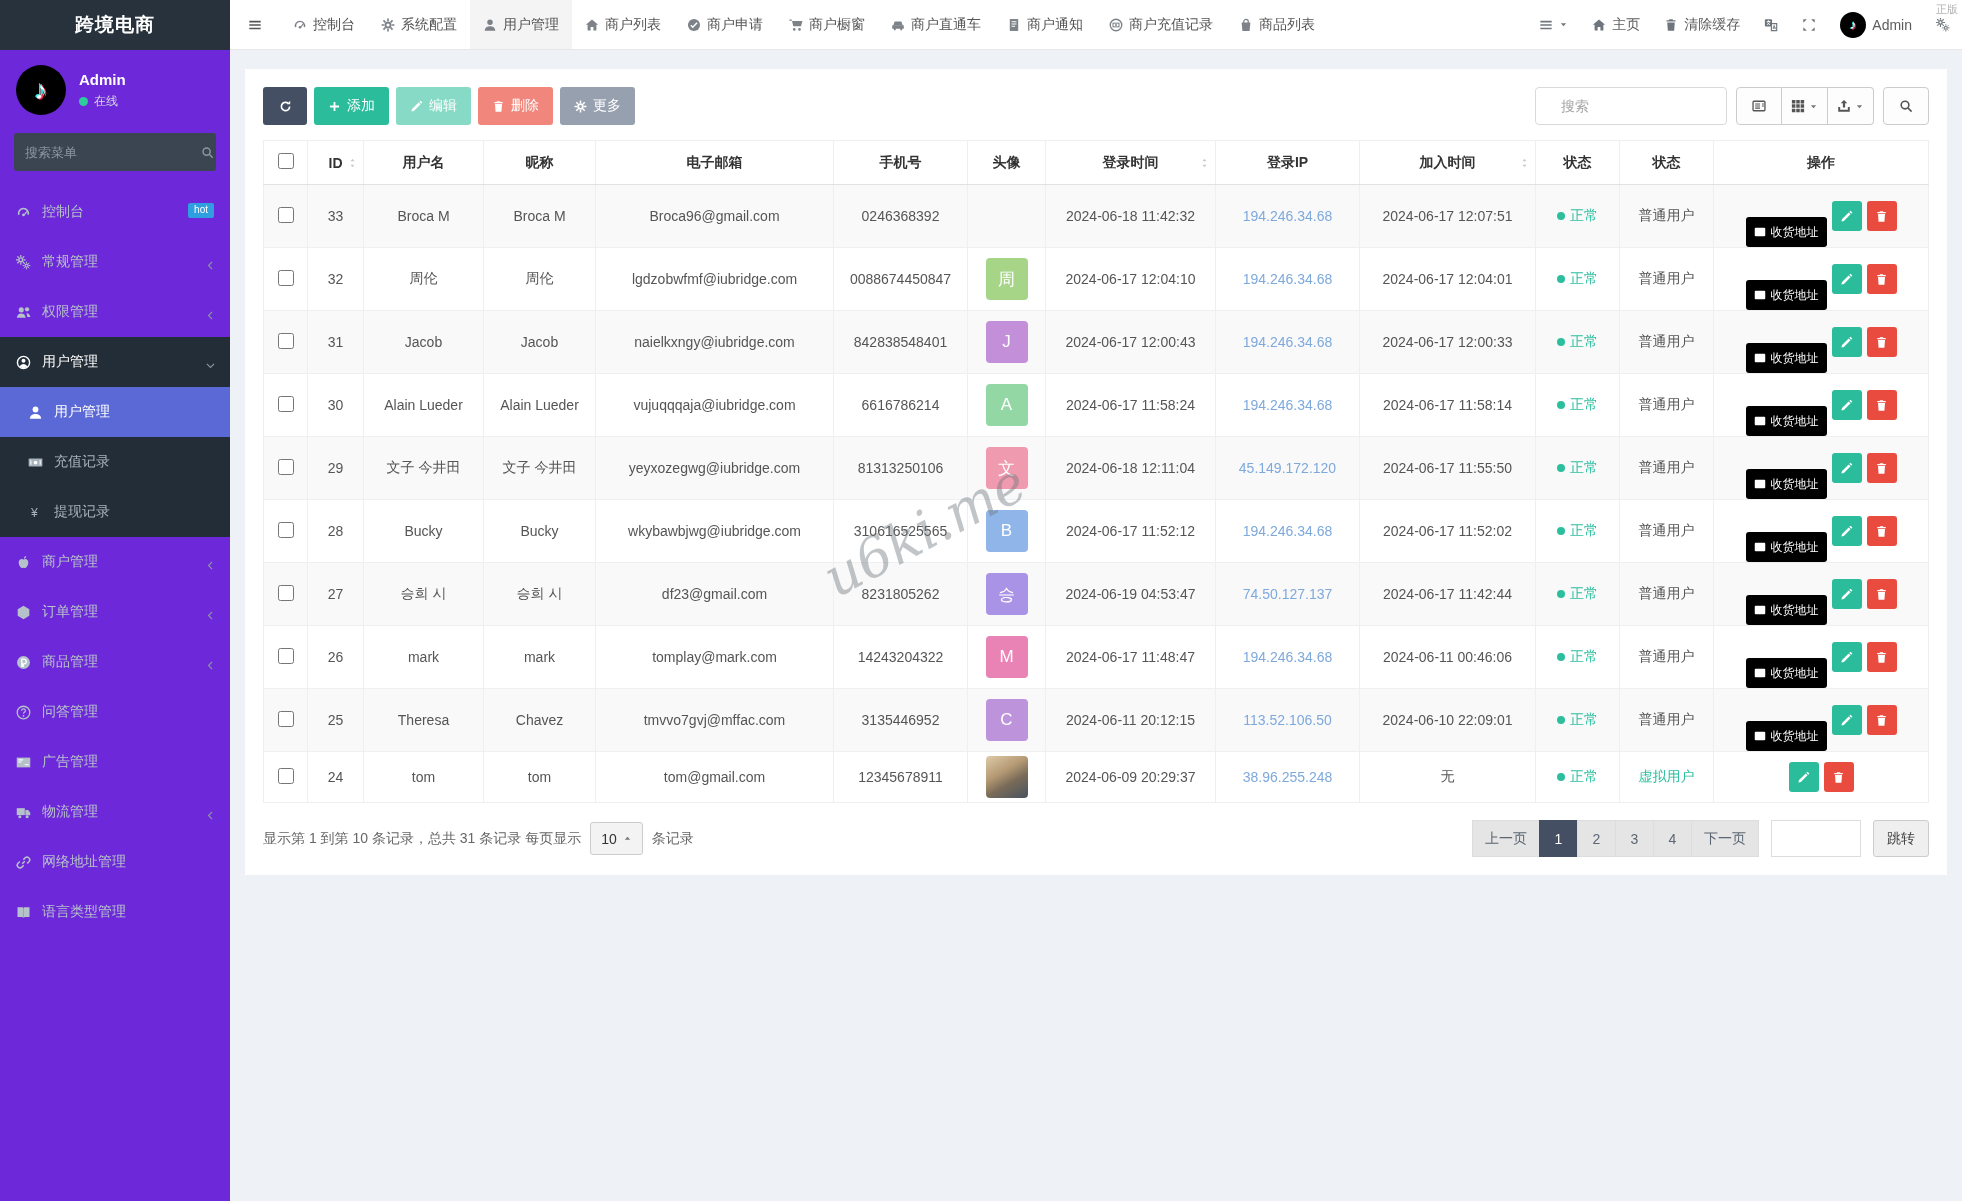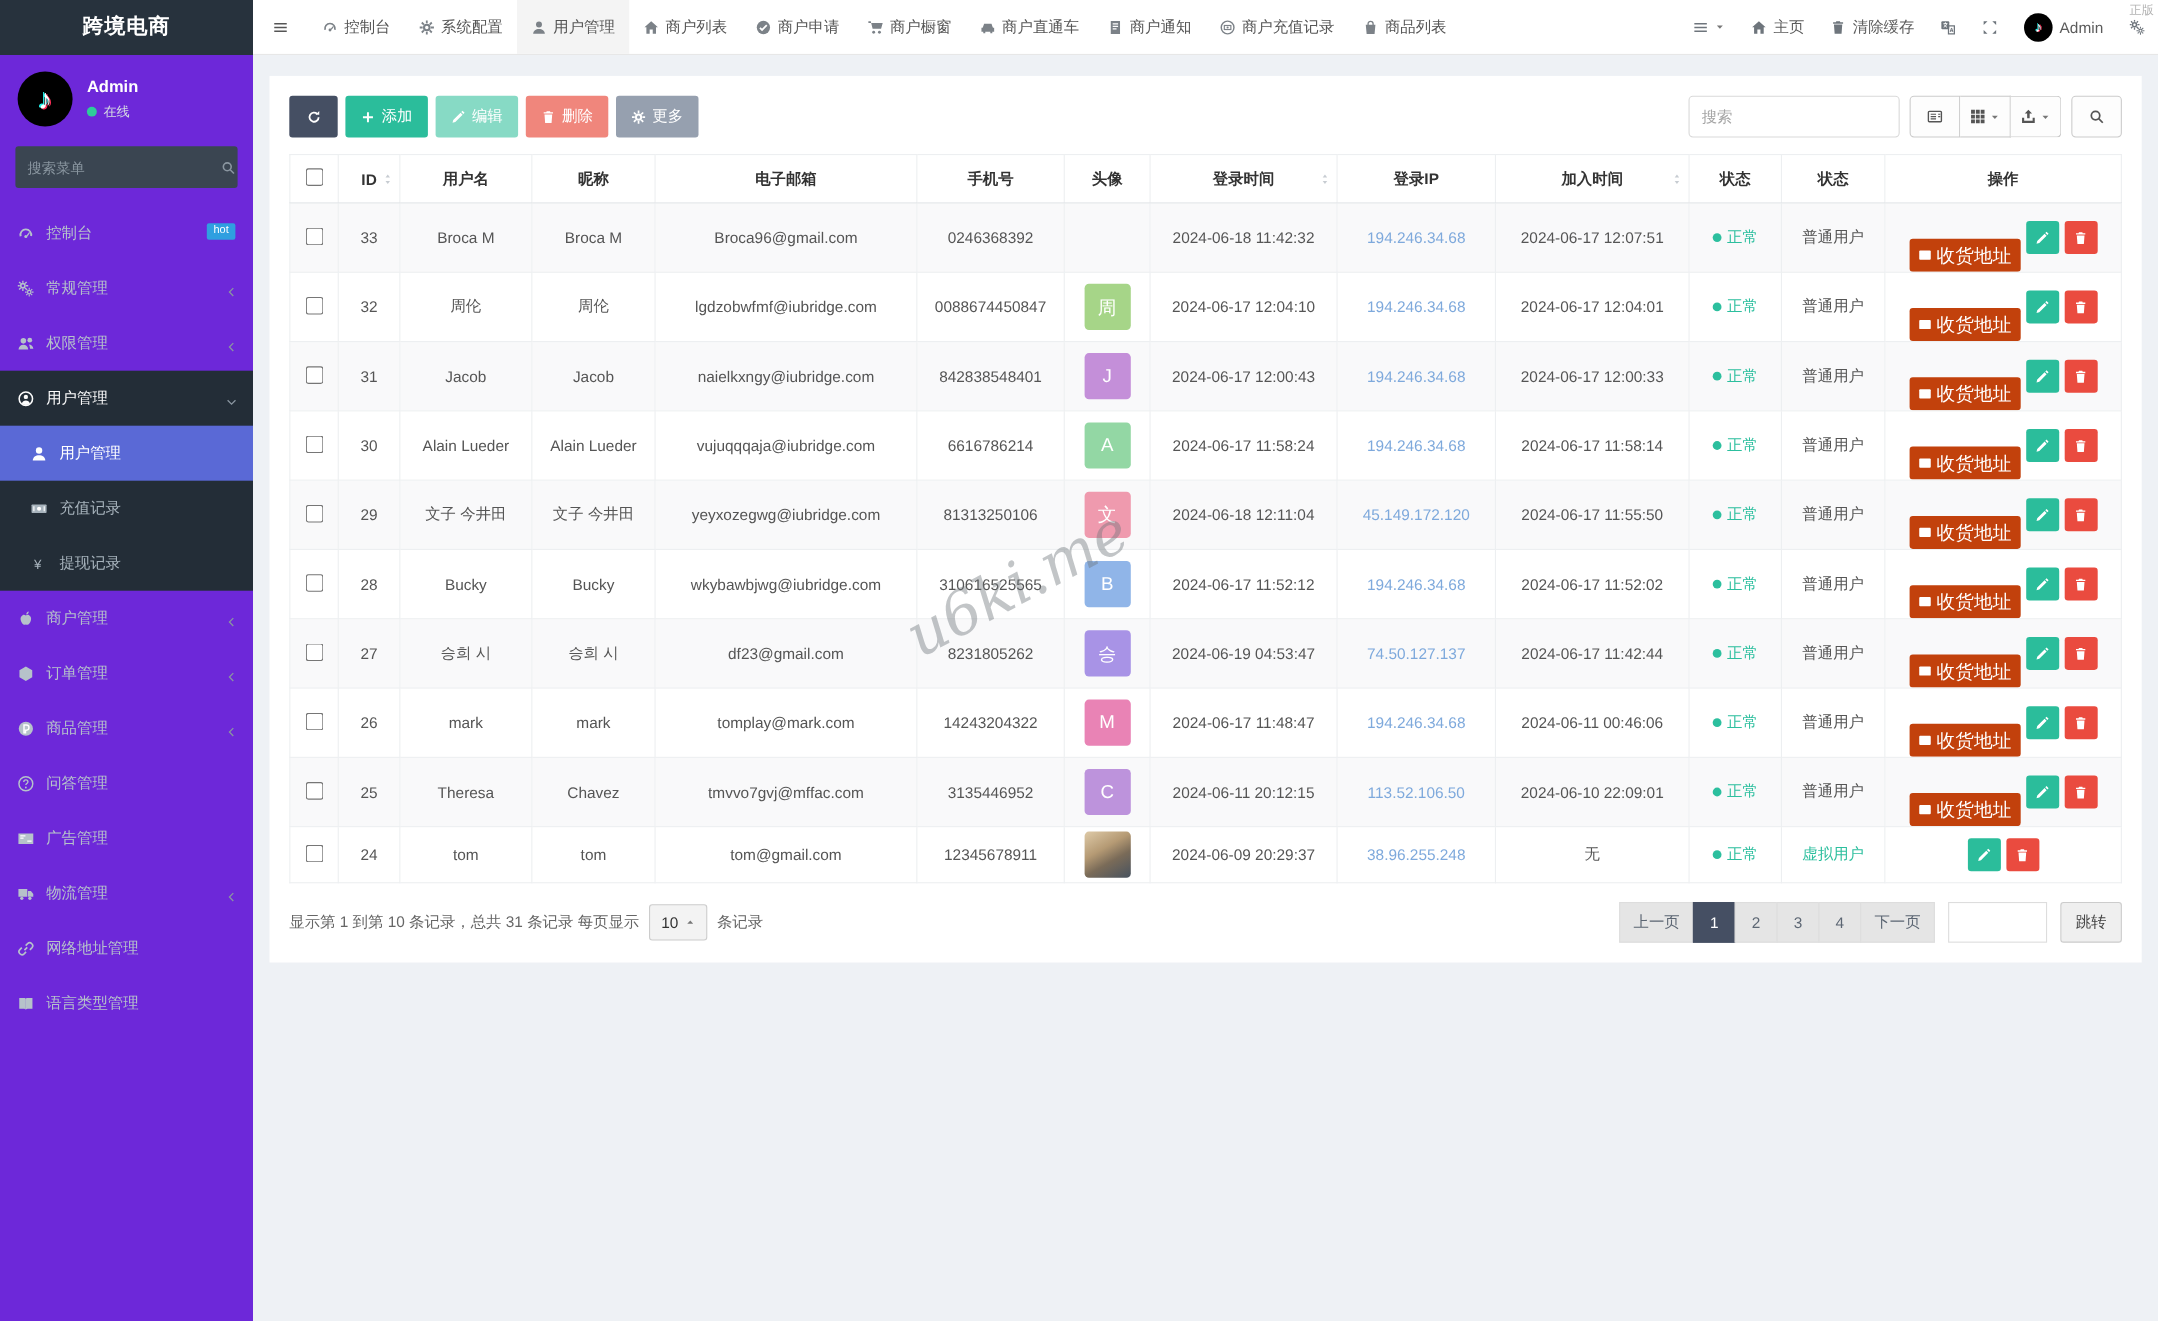--- a/index.html
+++ b/index.html
@@ -54,21 +54,21 @@
 
   .toolbar { display:flex; align-items:center; margin-bottom:15px; }
   .btn { height:38px; border:none; border-radius:3px; color:#fff; font-size:14px; display:inline-flex; align-items:center; gap:6px; padding:0 14px; cursor:pointer; margin-right:7px; font-family:inherit; }
   .btn .ic { width:13px; height:13px; }
   .btn-refresh { background:#454f63; width:44px; justify-content:center; padding:0; }
   .btn-add { background:#2bbd9b; }
   .btn-edit { background:#87dac5; }
   .btn-del { background:#f0867c; }
   .btn-more { background:#96a0af; }
   .tool-right { margin-left:auto; display:flex; align-items:center; }
-  .search-box input { width:192px; height:38px; border:1px solid #d9d9d9; border-radius:4px; padding:0 11px; font-size:14px; color:#333; outline:none; font-family:inherit; }
+  .search-box input { width:192px; height:38px; border:1px solid #d9d9d9; border-radius:4px; padding:0 25px; font-size:14px; color:#333; outline:none; font-family:inherit; }
   .search-box input::placeholder { color:#a5a5a5; }
   .vbtn-group { display:flex; margin-left:9px; }
   .vbtn { height:38px; min-width:46px; background:#fdfdfd; border:1px solid #ccc; display:inline-flex; align-items:center; justify-content:center; gap:4px; color:#555; cursor:pointer; padding:0 9px; }
   .vbtn .ic { width:14px; height:14px; }
   .vbtn + .vbtn { border-left:none; }
   .vbtn:first-child { border-radius:4px 0 0 4px; }
   .vbtn:last-child { border-radius:0 4px 4px 0; }
   .vbtn.single { margin-left:9px; border-radius:4px; }
 
   
@@ -79,21 +79,21 @@
   tbody tr:nth-child(odd) { background:#f9f9fa; }
   .sort-ic { position:absolute; right:5px; top:50%; transform:translateY(-50%); width:11px; height:13px; color:#c7ccd2; }
   .ip-link { color:#7ea9dc; cursor:pointer; }
   .status-ok { color:#2cbf9e; display:inline-flex; align-items:center; gap:5px; }
   .dot8 { width:8px; height:8px; border-radius:50%; background:#2cbf9e; display:inline-block; }
   .role-normal { color:#555; }
   .role-virtual { color:#2cbf9e; }
   .avatar { width:42px; height:42px; border-radius:4px; margin:0 auto; display:flex; align-items:center; justify-content:center; color:#fff; font-size:17px; }
   .avatar-photo { background:linear-gradient(150deg,#d9c4a1 5%,#b59a74 38%,#7a6b58 62%,#47525f 100%); }
   td .ops-wrap { display:flex; gap:5px; justify-content:center; align-items:center; }
-  .addr-btn { background:#c2410c; color:#fff; height:30px; border:none; border-radius:3px; padding:0 8px; font-size:17px; display:inline-flex; align-items:center; gap:5px; cursor:pointer; font-family:inherit;margin-top:32px; }
+  .addr-btn { background:#000000; color:#fff; height:30px; border:none; border-radius:3px; padding:0 8px; font-size:12px; display:inline-flex; align-items:center; gap:5px; cursor:pointer; font-family:inherit;margin-top:32px; }
   .addr-btn .ic { width:12px; height:12px; }
   .sq-btn { width:30px; height:30px; border:none; border-radius:3px; color:#fff; display:inline-flex; align-items:center; justify-content:center; cursor:pointer; }
   .sq-btn .ic { width:13px; height:13px; }
   .sq-edit { background:#2bbd9b; }
   .sq-del { background:#ea4b3f; }
   input[type=checkbox] { width:16px; height:16px; cursor:pointer; }
 
   
   .tfoot { display:flex; align-items:center; margin-top:17px; color:#666; }
   .summary { display:flex; align-items:center; }

